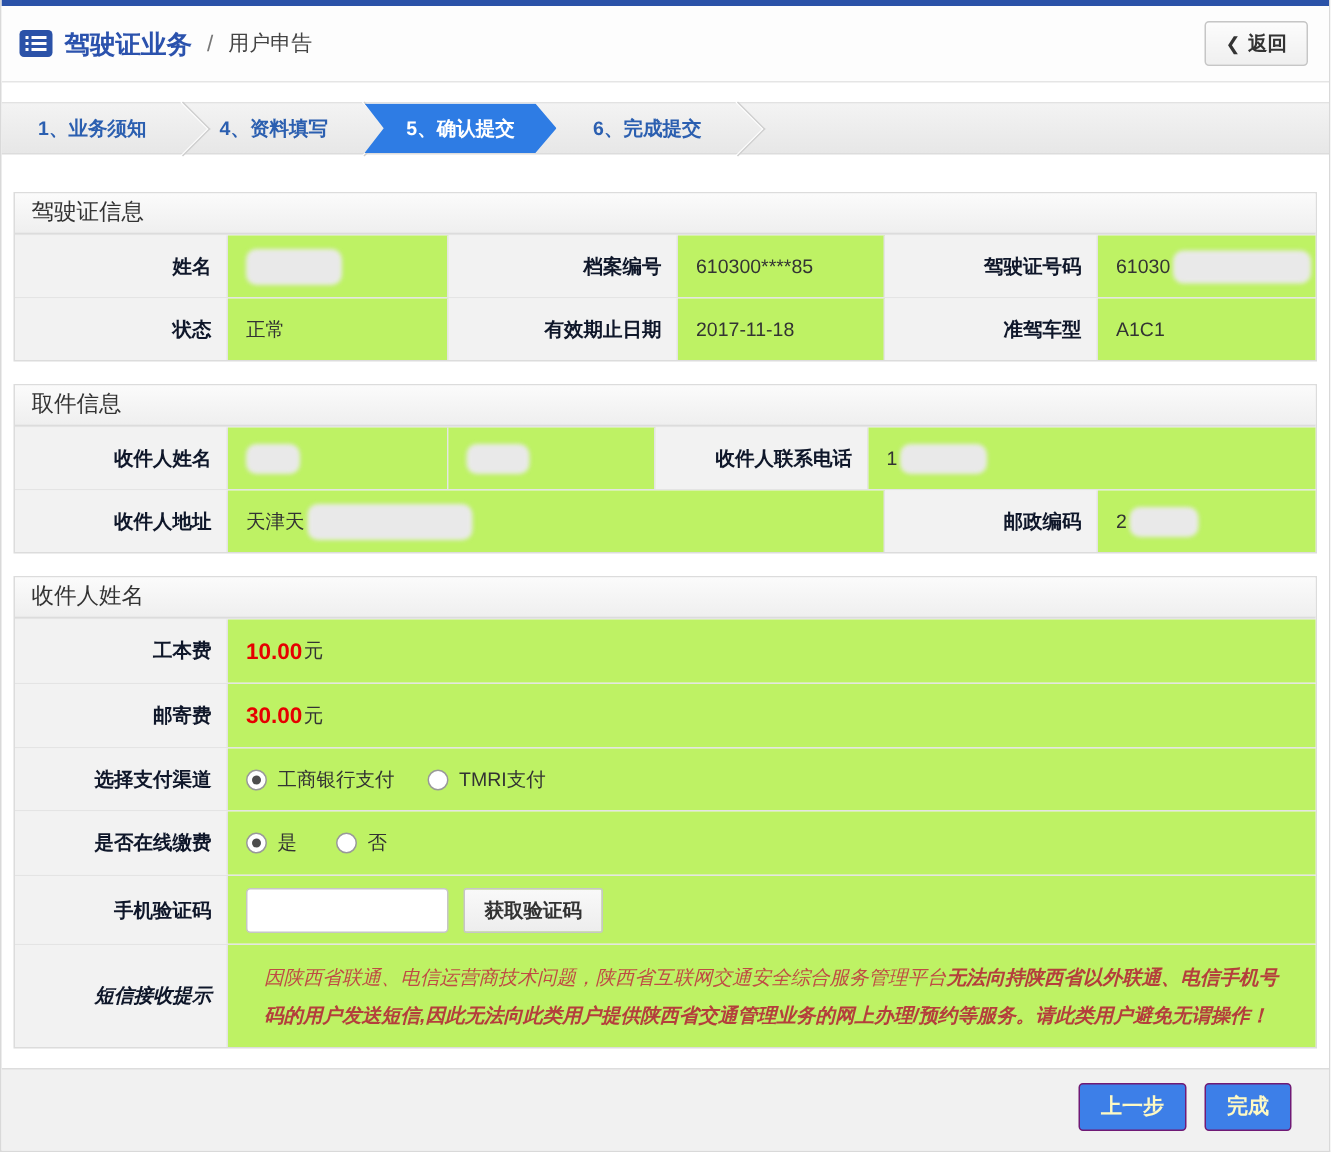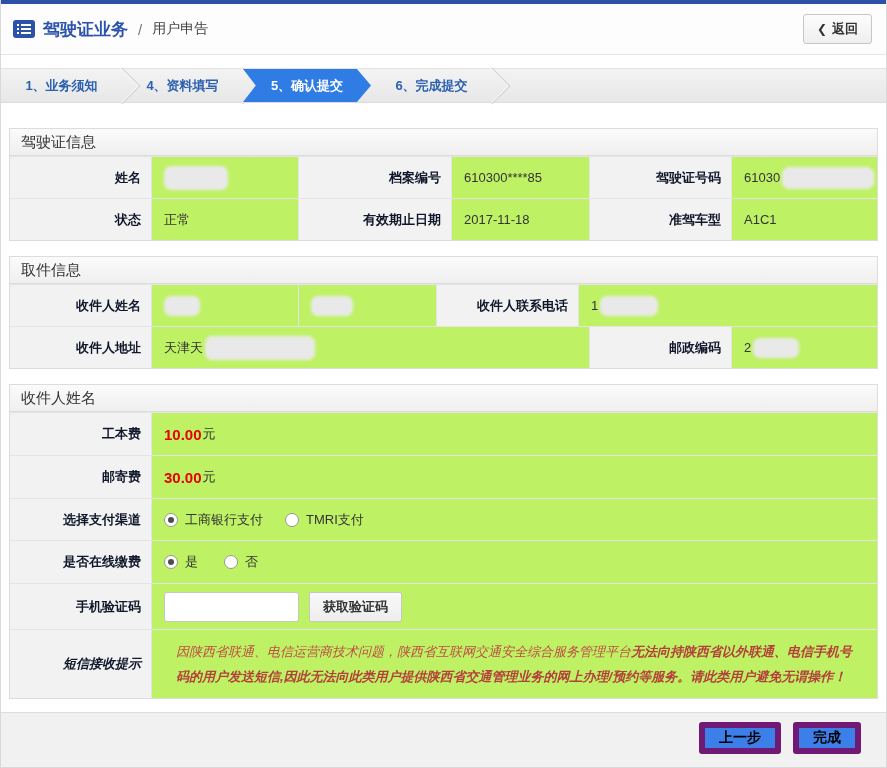--- a/index.html
+++ b/index.html
@@ -84,21 +84,21 @@
               cursor:pointer; font-family:Liberation Mono, monospace; }
   .notice-row { min-height:64px;font-style:italic; }
   .notice-text { display:block; padding:9px 14px 9px 12px; line-height:25px;
                  color:var(--warning-red,#bf4b44); align-self:center; }
   .notice-bold { font-weight:bold; color:var(--warning-red-bold,#b43f3c); }
 
   
   .footer { margin-top:auto; height:55px; background:#f1f1f1; border-top:1px solid #ddd;
             display:flex; align-items:center; justify-content:flex-end; gap:12px; padding:0 25px 5px; }
   .btn-blue { min-width:52px; height:32px; padding:0 14px; background:var(--button-blue,#3d7fe8);
-              border:6px solid #701a75; border-radius:3px; color:#000000; font-size:14px; font-weight:bold;
+              border:1px solid #701a75; border-radius:3px; color:#fef9c3; font-size:14px; font-weight:bold;
               cursor:pointer; font-family:"Liberation Sans","DejaVu Sans",sans-serif; }
 </style>
 </head>
 <body>
 
 <div class="page">
 
   <div class="topbar"></div>
 
   <div class="header">

